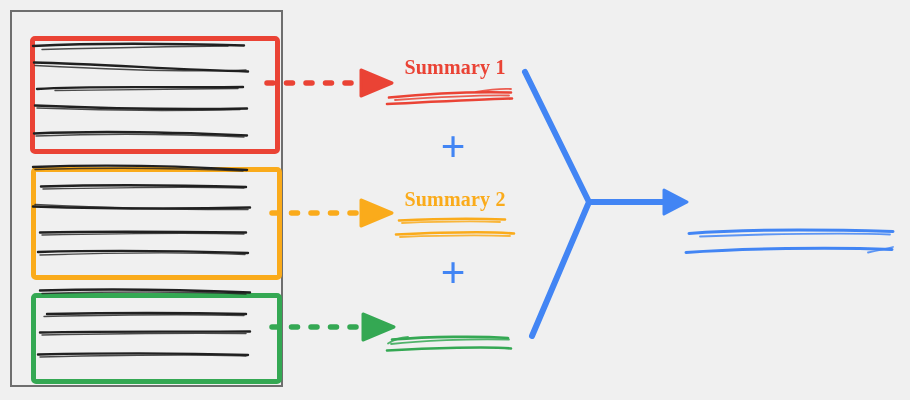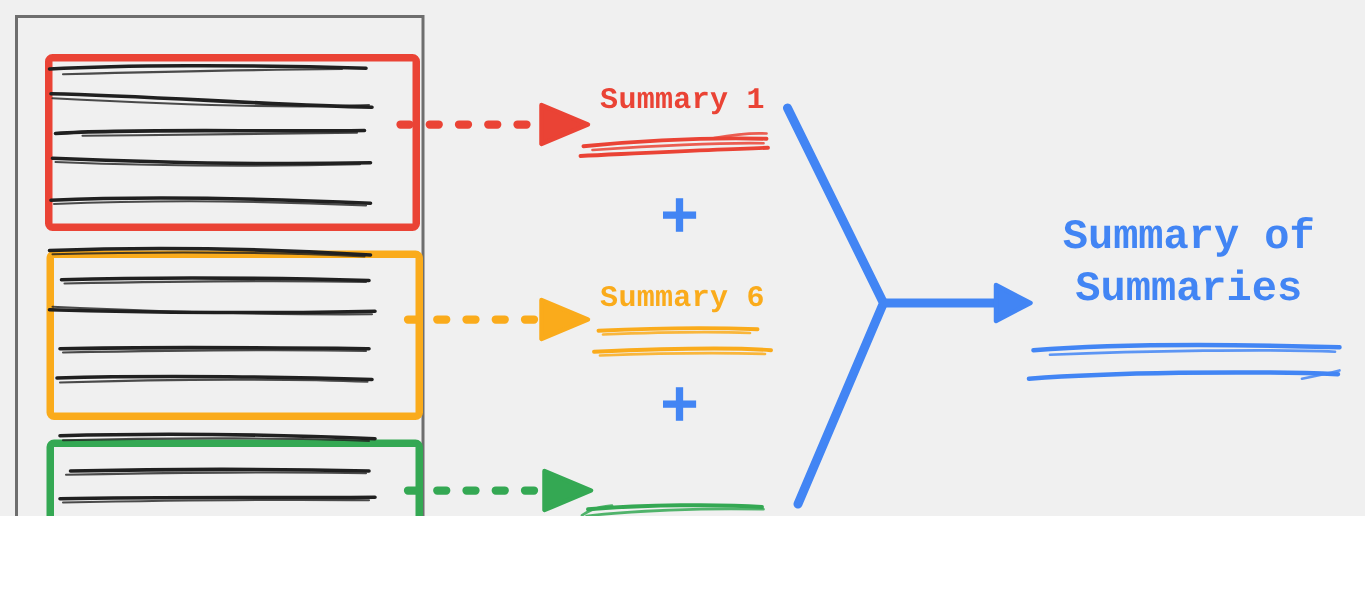--- a/index.html
+++ b/index.html
@@ -1,19 +1,19 @@
 <!DOCTYPE html>
 <html style="--background: #F0F0F0; --frame: #6e6e6e; --ink: #202020; --red: #EA4335; --orange: #FAAB1B; --green: #34A853; --blue: #4285F4;"><head>
 <meta charset="utf-8">
 <style>
   html,body { margin:0; padding:0; }
   .stage {
-    position:relative; width:910px; height:344px; overflow:hidden;
+    position:relative; width:910px; height:400px; overflow:hidden;
     background: var(--background, #F0F0F0);
-    font-family: Liberation Mono, monospace;
+    font-family: Liberation Serif, serif;
   }
   .doc {
     position:absolute; left:10px; top:10px; width:269px; height:373px;
     border:2px solid var(--frame, #6e6e6e);
   }
   .chunk { position:absolute; border-radius:5px; }
   .chunk-red    { left:18px;  top:24px;  width:240px; height:108px; border:5px solid var(--red); }
   .chunk-orange { left:19px;  top:155px; width:241px; height:103px; border:5px solid var(--orange); }
   .chunk-green  { left:19px;  top:281px; width:241px; height:81px;  border:5px solid var(--green); }
 
@@ -150,16 +150,15 @@
     <g>
       <path class="bline s-blue" d="M689,233.5 C740,229.5 820,229.5 893,231.5"></path>
       <path class="uline2 s-blue" d="M700,236.5 C760,234 850,232.5 890,234.5"></path>
       <path class="bline s-blue" d="M686,252.5 C740,248.5 830,247 892,249.5"></path>
       <path class="uline2 s-blue" d="M868,252.5 C878,250.5 887,248.5 893,247"></path>
     </g>
   </svg>
 
   <div class="sum-label sum-1">Summary 1</div>
   <div class="plus plus-1">+</div>
-  <div class="sum-label sum-2">Summary 6</div>
+  <div class="sum-label sum-2">Summary 2</div>
   <div class="plus plus-2">+</div>
-  <div class="result-label">Summary of Summaries</div>
 </div>
 
 </body></html>

